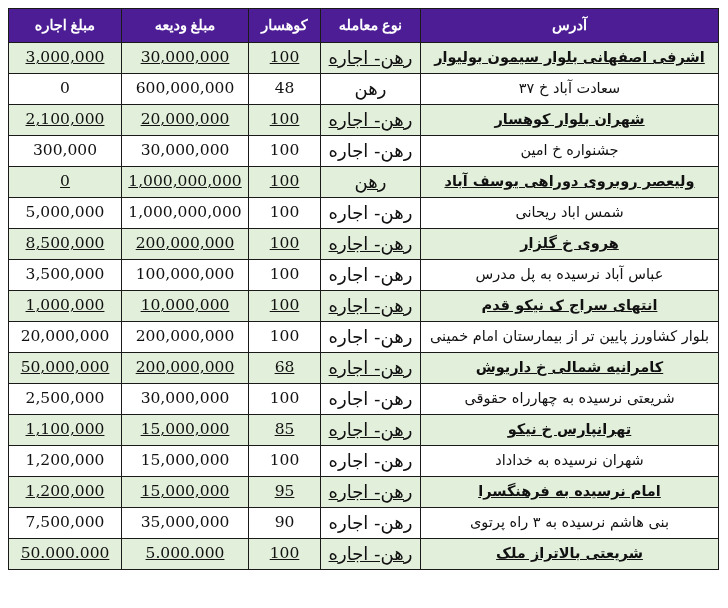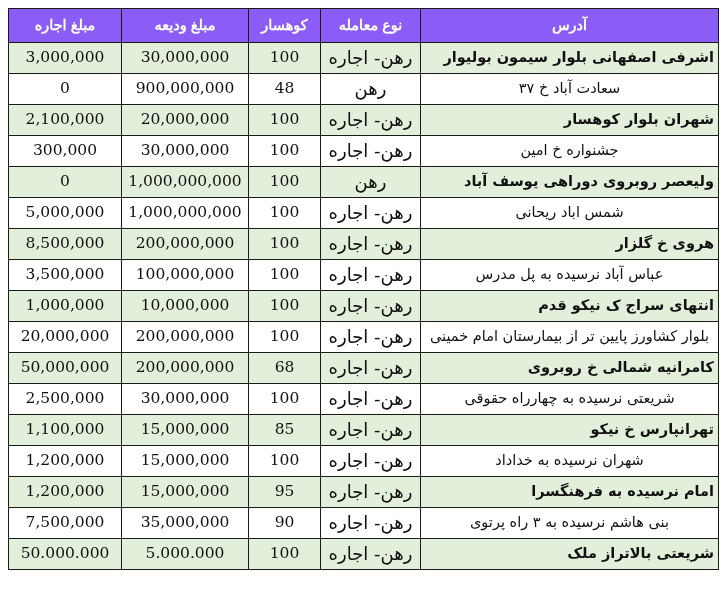--- a/index.html
+++ b/index.html
@@ -42,41 +42,41 @@
 
   
   col.col-address   { width: 298px; }
   col.col-deal      { width: 100px; }
   col.col-area      { width:  72px; }
   col.col-deposit   { width: 127px; }
   col.col-rent      { width: 113px; }
 
   
   table.deals thead th {
-    background: #8b5cf6;
+    background: #4c1d95;
     color: #ffffff;
     height: 33px;
     font-size: 14.5px;
     font-weight: bold;
-    font-family: Liberation Sans, sans-serif;
+    font-family: Liberation Serif, serif;
     margin-top: 36px;
   }
 
   
   table.deals tbody tr { height: 31px; }
-  table.deals tbody tr.shade td { background: #e2efda; }
+  table.deals tbody tr.shade td { background: #e2efda; text-decoration: underline; }
   table.deals tbody tr.plain td { background: #ffffff; }
 
   td.cell-address {
     font-size: 14.5px;
     color: #111111;
     font-weight: normal;
     font-family: "DejaVu Sans", "Liberation Sans", sans-serif;
   }
-  tr.shade td.cell-address { font-weight: bold; text-align: right; }
+  tr.shade td.cell-address { font-weight: bold; }
 
   td.cell-deal {
     font-size: 18px;
     color: #111111;
     font-family: "DejaVu Sans", "Liberation Sans", sans-serif;
   }
 
   td.cell-area,
   td.cell-deposit,
   td.cell-rent {
@@ -112,21 +112,21 @@
           <td class="cell-address">اشرفی اصفهانی بلوار سیمون بولیوار</td>
           <td class="cell-deal">رهن- اجاره</td>
           <td class="cell-area">100</td>
           <td class="cell-deposit">30,000,000</td>
           <td class="cell-rent">3,000,000</td>
         </tr>
         <tr class="plain">
           <td class="cell-address">سعادت آباد خ ۳۷</td>
           <td class="cell-deal">رهن</td>
           <td class="cell-area">48</td>
-          <td class="cell-deposit">900,000,000</td>
+          <td class="cell-deposit">600,000,000</td>
           <td class="cell-rent">0</td>
         </tr>
         <tr class="shade">
           <td class="cell-address">شهران بلوار کوهسار</td>
           <td class="cell-deal">رهن- اجاره</td>
           <td class="cell-area">100</td>
           <td class="cell-deposit">20,000,000</td>
           <td class="cell-rent">2,100,000</td>
         </tr>
         <tr class="plain">
@@ -172,21 +172,21 @@
           <td class="cell-rent">1,000,000</td>
         </tr>
         <tr class="plain">
           <td class="cell-address">بلوار کشاورز پایین تر از بیمارستان امام خمینی</td>
           <td class="cell-deal">رهن- اجاره</td>
           <td class="cell-area">100</td>
           <td class="cell-deposit">200,000,000</td>
           <td class="cell-rent">20,000,000</td>
         </tr>
         <tr class="shade">
-          <td class="cell-address">کامرانیه شمالی خ روبروی</td>
+          <td class="cell-address">کامرانیه شمالی خ داریوش</td>
           <td class="cell-deal">رهن- اجاره</td>
           <td class="cell-area">68</td>
           <td class="cell-deposit">200,000,000</td>
           <td class="cell-rent">50,000,000</td>
         </tr>
         <tr class="plain">
           <td class="cell-address">شریعتی نرسیده به چهارراه حقوقی</td>
           <td class="cell-deal">رهن- اجاره</td>
           <td class="cell-area">100</td>
           <td class="cell-deposit">30,000,000</td>

